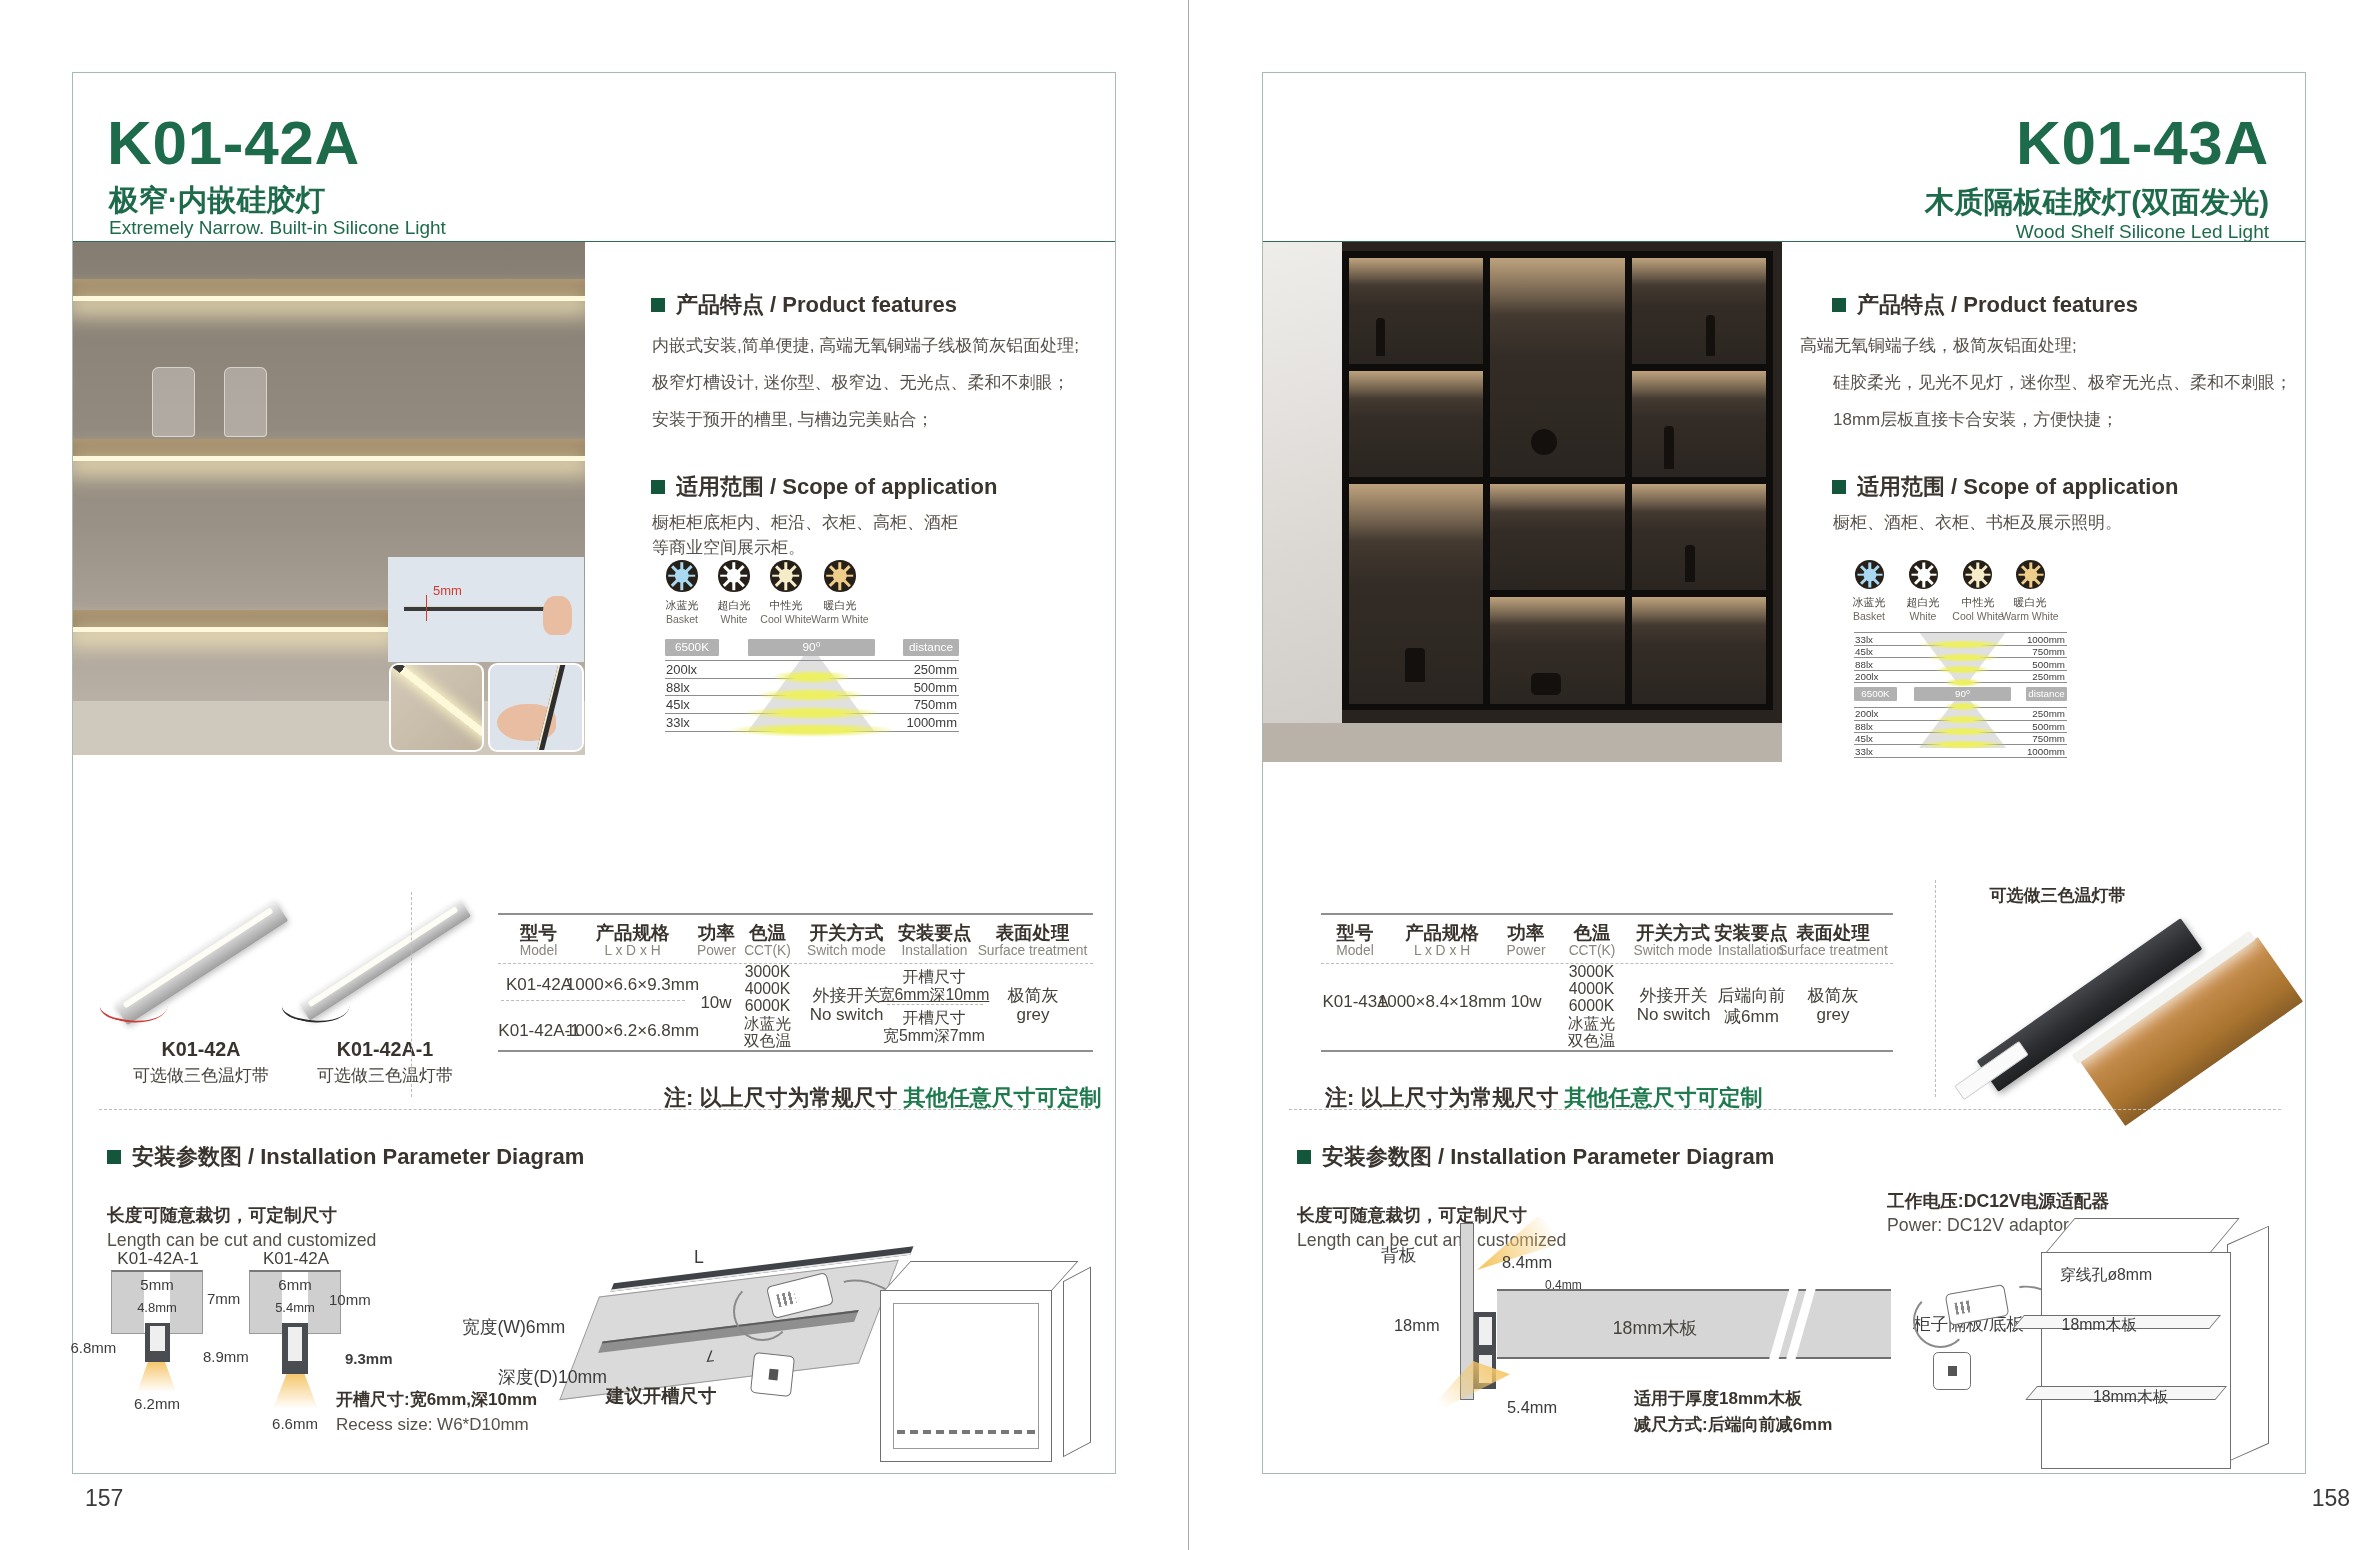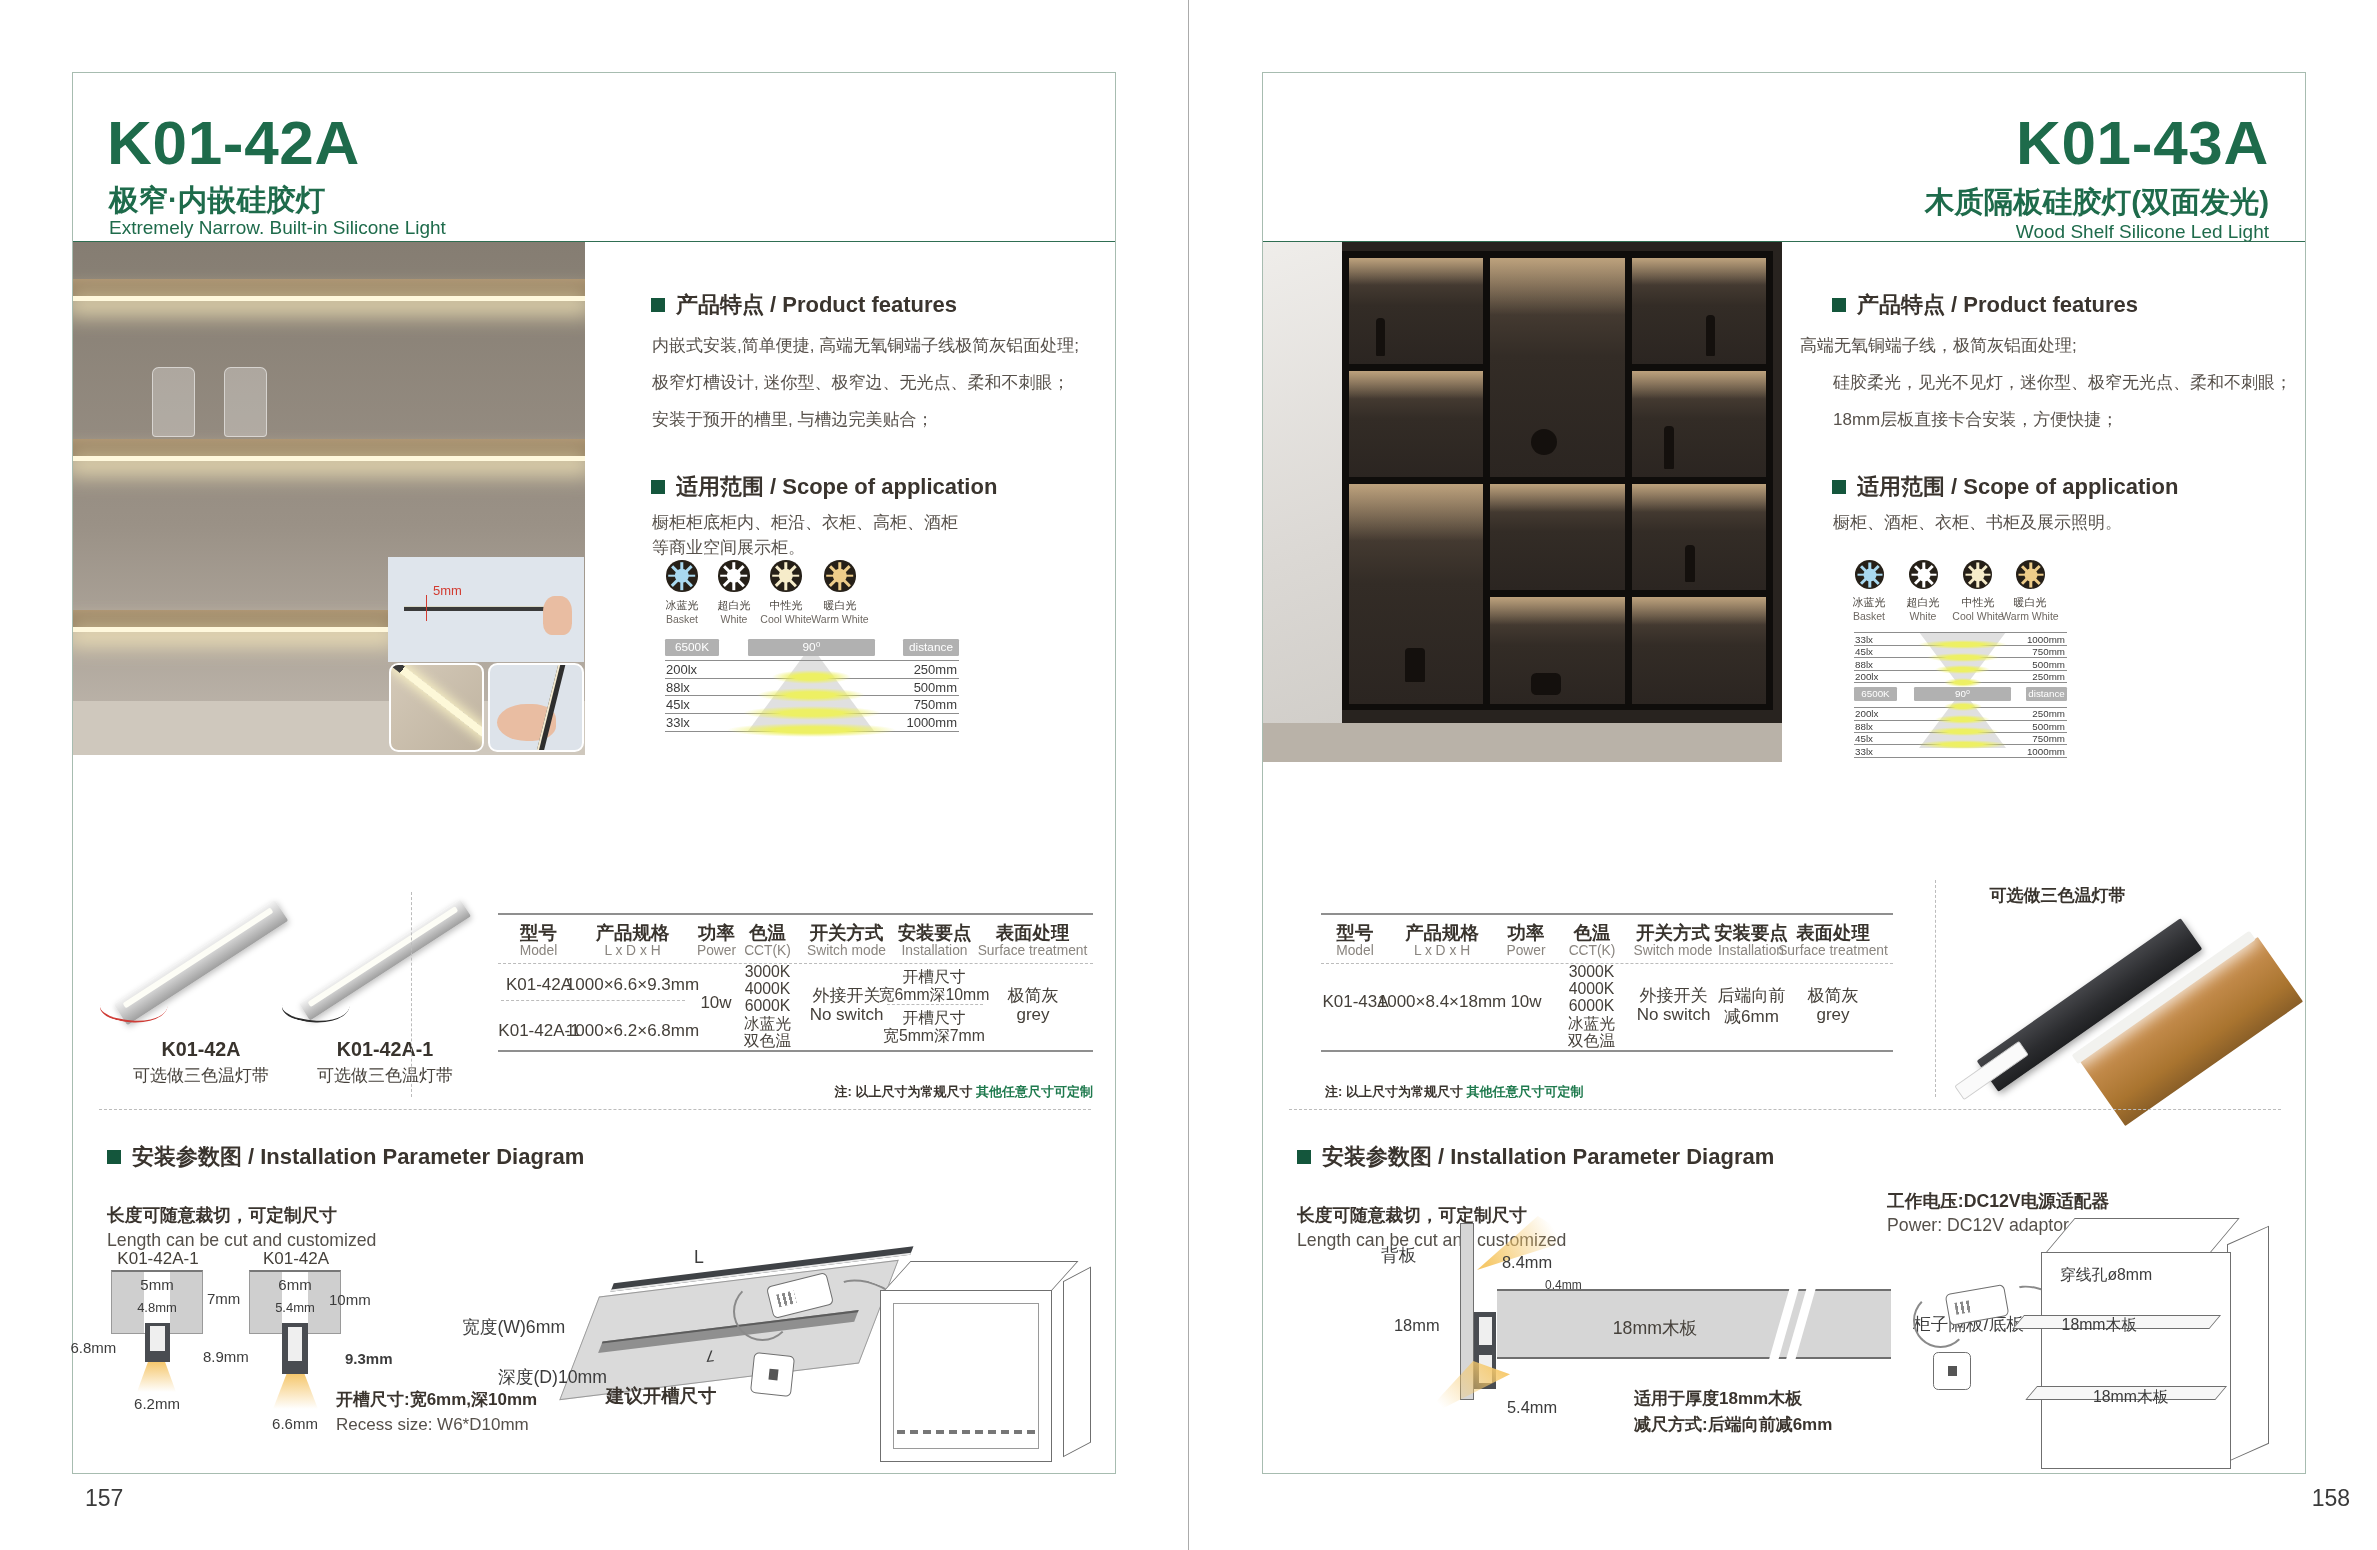--- a/index.html
+++ b/index.html
@@ -31,21 +31,21 @@
 .dst{position:absolute;color:#3c3c3c;text-align:right;white-space:nowrap;}
 .cone{position:absolute;background:#d7d7d7;opacity:.78;}
 .ell{position:absolute;background:radial-gradient(closest-side,#edf063 0%,#edf063 45%,rgba(237,240,99,0) 100%);}
 .thead-cn{position:absolute;font-size:18.4px;font-weight:bold;color:#38332d;text-align:center;}
 .thead-en{position:absolute;font-size:13.8px;color:#8a857f;text-align:center;}
 .tcell{position:absolute;font-size:17px;color:#45403a;text-align:center;white-space:nowrap;}
 .tsm{font-size:15.8px;}
 .rule{position:absolute;background:#8f8f8f;}
 .dashH{position:absolute;border-top:1.3px dashed #bcbcbc;}
 .dashV{position:absolute;border-left:1.3px dashed #bcbcbc;}
-.note{position:absolute;font-size:13px;font-weight:bold;white-space:nowrap;}
+.note{position:absolute;font-size:22px;font-weight:bold;white-space:nowrap;}
 .nb{color:#3a342e;}
 .ng{color:#1f7a4e;}
 .pname{position:absolute;font-size:19.7px;font-weight:bold;color:#38332d;text-align:center;}
 .pnote{position:absolute;font-size:17px;color:#45403a;text-align:center;}
 .cutcn{position:absolute;font-size:17.7px;font-weight:bold;color:#3a342e;white-space:nowrap;}
 .cuten{position:absolute;font-size:17.7px;color:#55504a;white-space:nowrap;}
 .dim{position:absolute;font-size:15px;color:#3c3c3c;white-space:nowrap;}
 .dlabel{position:absolute;font-size:17.7px;color:#3c3c3c;white-space:nowrap;}
 .panel{position:absolute;background:linear-gradient(90deg,#cfcfcf 0 36%,#ffffff 36% 64%,#cfcfcf 64% 100%);border:1.3px solid #9a9a9a;border-top:2px solid #787878;}
 .prof{position:absolute;background:#494c51;}
@@ -234,21 +234,21 @@
     <div class="tcell" style="left:474px;top:948px;width:171px;">1000×6.2×6.8mm</div>
     <div class="tcell" style="left:620px;top:920px;width:46px;">10w</div>
     <div class="tcell tsm" style="left:655px;top:890px;width:79px;">3000K</div>
     <div class="tcell tsm" style="left:655px;top:907px;width:79px;">4000K</div>
     <div class="tcell tsm" style="left:655px;top:924px;width:79px;">6000K</div>
     <div class="tcell tsm" style="left:655px;top:941px;width:79px;">冰蓝光</div>
     <div class="tcell tsm" style="left:655px;top:958px;width:79px;">双色温</div>
     <div class="tcell" style="left:721px;top:911px;width:105px;">外接开关</div>
     <div class="tcell" style="left:721px;top:932px;width:105px;">No switch</div>
     <div class="tcell tsm" style="left:789px;top:894px;width:144px;">开槽尺寸</div>
-    <div class="tcell tsm" style="left:789px;top:912px;width:144px;">宽6mm深10mm</div>
+    <div class="tcell tsm" style="left:789px;top:912px;width:144px;text-decoration:underline;">宽6mm深10mm</div>
     <div class="dashH" style="left:814px;top:931px;width:96px;"></div>
     <div class="tcell tsm" style="left:789px;top:935px;width:144px;">开槽尺寸</div>
     <div class="tcell tsm" style="left:789px;top:953px;width:144px;">宽5mm深7mm</div>
     <div class="tcell" style="left:914px;top:911px;width:92px;">极简灰</div>
     <div class="tcell" style="left:914px;top:932px;width:92px;">grey</div>
     <div class="rule" style="left:425px;top:977px;width:595px;height:2px;"></div>
     <div class="note" style="left:591px;top:1010px;width:429px;text-align:right;">
       <span class="nb">注: 以上尺寸为常规尺寸 </span><span class="ng">其他任意尺寸可定制</span>
     </div>
     <div class="dashH" style="left:26px;top:1036px;width:992px;"></div>

